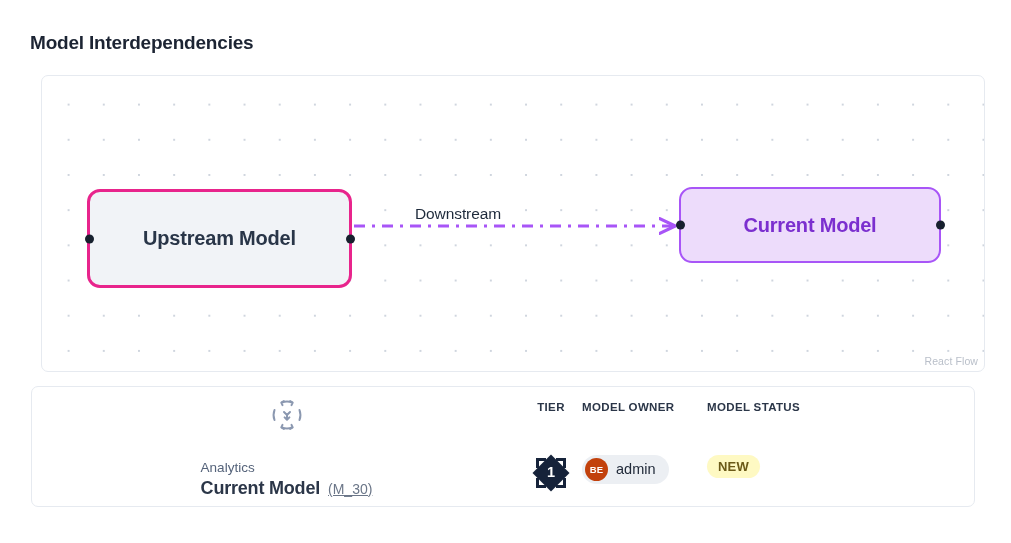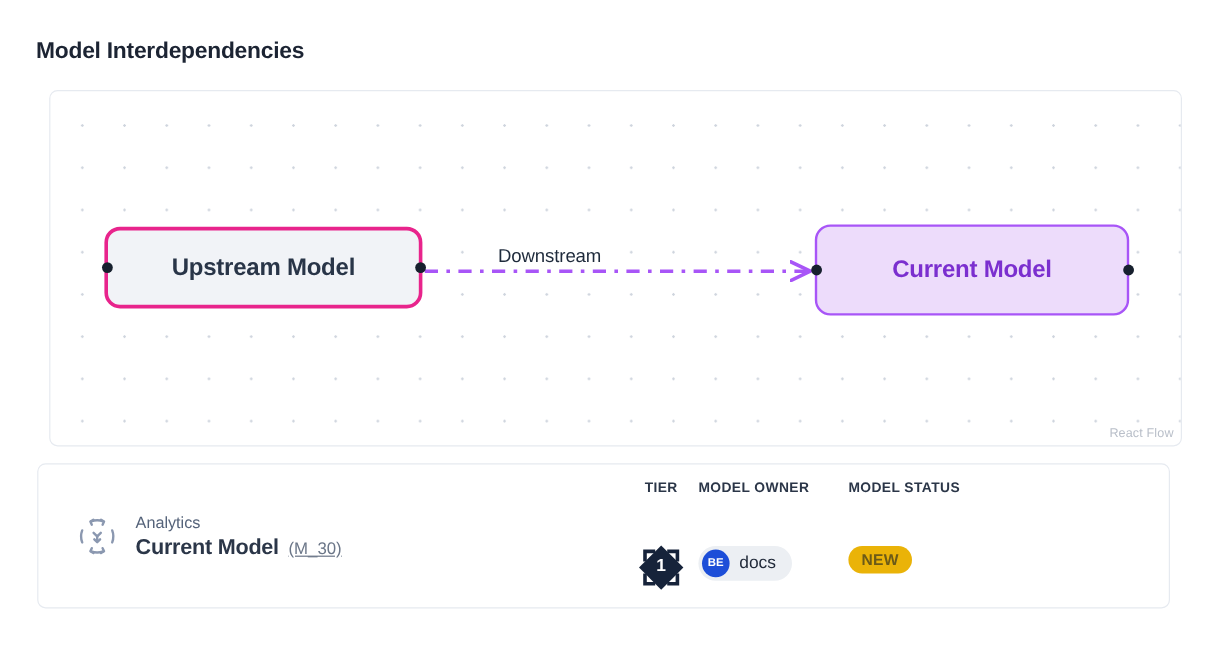--- a/index.html
+++ b/index.html
@@ -87,21 +87,21 @@
     position: absolute;
     display: flex;
     align-items: center;
     justify-content: center;
     border-radius: 13px;
   }
   .node-upstream {
     left: 45px;
     top: 113px;
     width: 265px;
-    height: 68px;
+    height: 99px;
     background: #f1f3f7;
     border: 3.5px solid #e8248c;
   }
   .node-upstream .node-label {
     font-size: 20px;
     font-weight: 600;
     color: #293548;
     letter-spacing: -0.2px;
   }
   .node-current {
@@ -161,23 +161,24 @@
     background: #ffffff;
     border: 1px solid #e6eaf0;
     border-radius: 7px;
     display: flex;
     align-items: center;
   }
 
   .detail-left {
     display: flex;
     align-items: center;
-    gap: 12px;
+    gap: 23px;
     padding-left: 29px;
     width: 480px;
+    flex-direction: column;
   }
   .model-icon { width: 40px; height: 40px; flex: none; display: block; }
 
   .detail-text { display: flex; flex-direction: column; gap: 1px; }
   .detail-kicker {
     font-size: 13.5px;
     color: #55637a;
     line-height: 19px;
   }
   .detail-name-row {
@@ -239,38 +240,38 @@
     display: flex;
     align-items: center;
     gap: 8px;
     background: #eceff3;
     border-radius: 999px;
     padding: 3px 13px 3px 3px;
   }
   .owner-avatar {
     width: 23px; height: 23px;
     border-radius: 50%;
-    background: #1d4ed8;
+    background: #c2410c;
     color: #ffffff;
     font-size: 9.5px;
     font-weight: 700;
     display: flex;
     align-items: center;
     justify-content: center;
     letter-spacing: 0.2px;
     flex: none;
   }
   .owner-name {
     font-size: 14.5px;
     color: #222b3a;
   }
 
   .col-status { width: 120px; justify-content: space-between; }
   .status-badge {
-    background: #eab308;
+    background: #fef9c3;
     color: #6b5a18;
     font-size: 13px;
     font-weight: 700;
     letter-spacing: 0.2px;
     border-radius: 999px;
     padding: 4px 11px;
     display: inline-block;
   }
 </style>
 </head>
@@ -352,21 +353,21 @@
                      M33.5 33.5 L26.5 33.5 M33.5 33.5 L33.5 26.5" stroke="#16233a" stroke-width="3" fill="none" stroke-linecap="square"></path>
           </svg>
           <span class="tier-number">1</span>
         </div>
       </div>
 
       <div class="meta-col col-owner">
         <div class="meta-label">MODEL OWNER</div>
         <div class="owner-pill">
           <span class="owner-avatar">BE</span>
-          <span class="owner-name">docs</span>
+          <span class="owner-name">admin</span>
         </div>
       </div>
 
       <div class="meta-col col-status">
         <div class="meta-label">MODEL STATUS</div>
         <span class="status-badge">NEW</span>
       </div>
 
     </div>
   </div>

